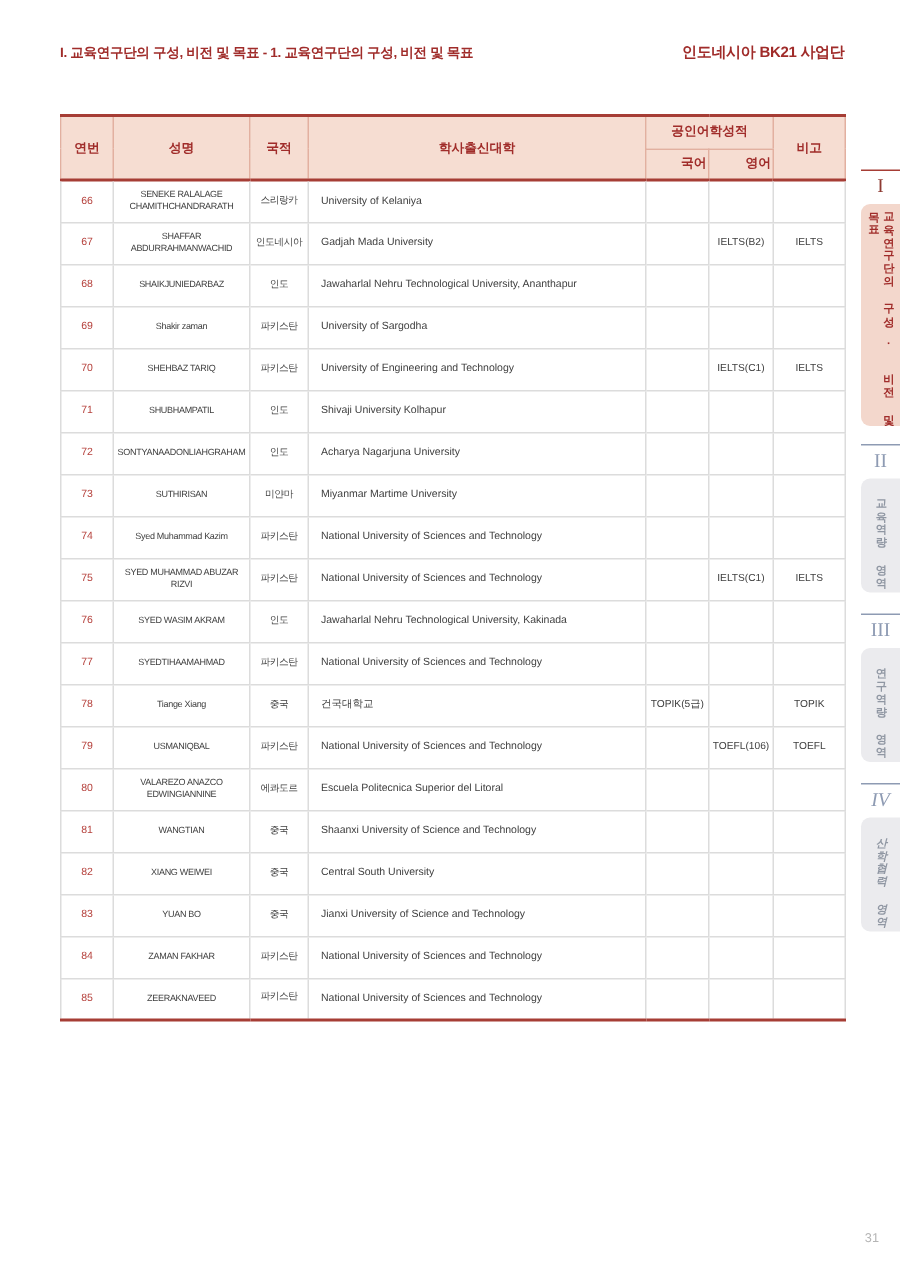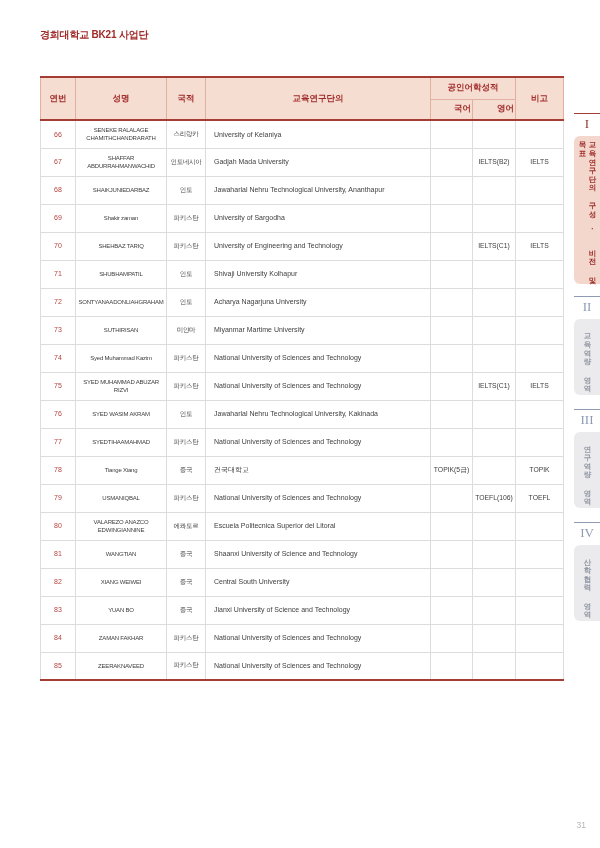--- a/index.html
+++ b/index.html
@@ -79,51 +79,52 @@
   .side-tab.active .tab-box{background:var(--active-tab-bg);}
   .tab-label{
     writing-mode:vertical-rl;text-orientation:upright;
     font-size:7.5px;font-weight:700;letter-spacing:1px;
     color:var(--inactive-text);white-space:pre-line;
   }
   .side-tab.active .tab-label{color:var(--maroon);}
   .tab-0{top:113px;} .tab-0 .tab-box{height:148px;}
   .tab-1{top:296px;margin-left:48px;} .tab-1 .tab-box{height:76px;}
   .tab-2{top:409px;} .tab-2 .tab-box{height:76px;}
-  .tab-3{top:522px;} .tab-3 .tab-box{height:76px;}
+  .tab-3{top:522px;font-style:italic;} .tab-3 .tab-box{height:76px;}
 
   .page-number{
     position:absolute;right:14px;bottom:18px;
     font-size:8.5px;color:#b5b5b5;margin-top:32px;
   }
 </style>
 </head>
 <body>
 
 <div class="page-header">
-  <div class="right">경희대학교 BK21 사업단</div>
+  <div class="left">I. 교육연구단의 구성, 비전 및 목표 - 1. 교육연구단의 구성, 비전 및 목표</div>
+  <div class="right">인도네시아 BK21 사업단</div>
 </div>
 
 <div class="table-wrap">
   <table>
     <colgroup>
       <col style="width:35px">
         <col style="width:91px">
         <col style="width:39px">
       <col style="width:225px">
         <col style="width:42px">
         <col style="width:43px">
       <col style="width:48px">
     </colgroup>
     <thead>
       <tr>
         <th class="th-span" rowspan="2">연번</th>
         <th class="th-span" rowspan="2">성명</th>
         <th class="th-span" rowspan="2">국적</th>
-        <th class="th-span" rowspan="2">교육연구단의</th>
+        <th class="th-span" rowspan="2">학사출신대학</th>
         <th class="th-group" colspan="2">공인어학성적</th>
         <th class="th-span" rowspan="2">비고</th>
       </tr>
       <tr>
         <th class="th-sub">국어</th>
         <th class="th-sub">영어</th>
       </tr>
     </thead>
     <tbody>
         <tr>

